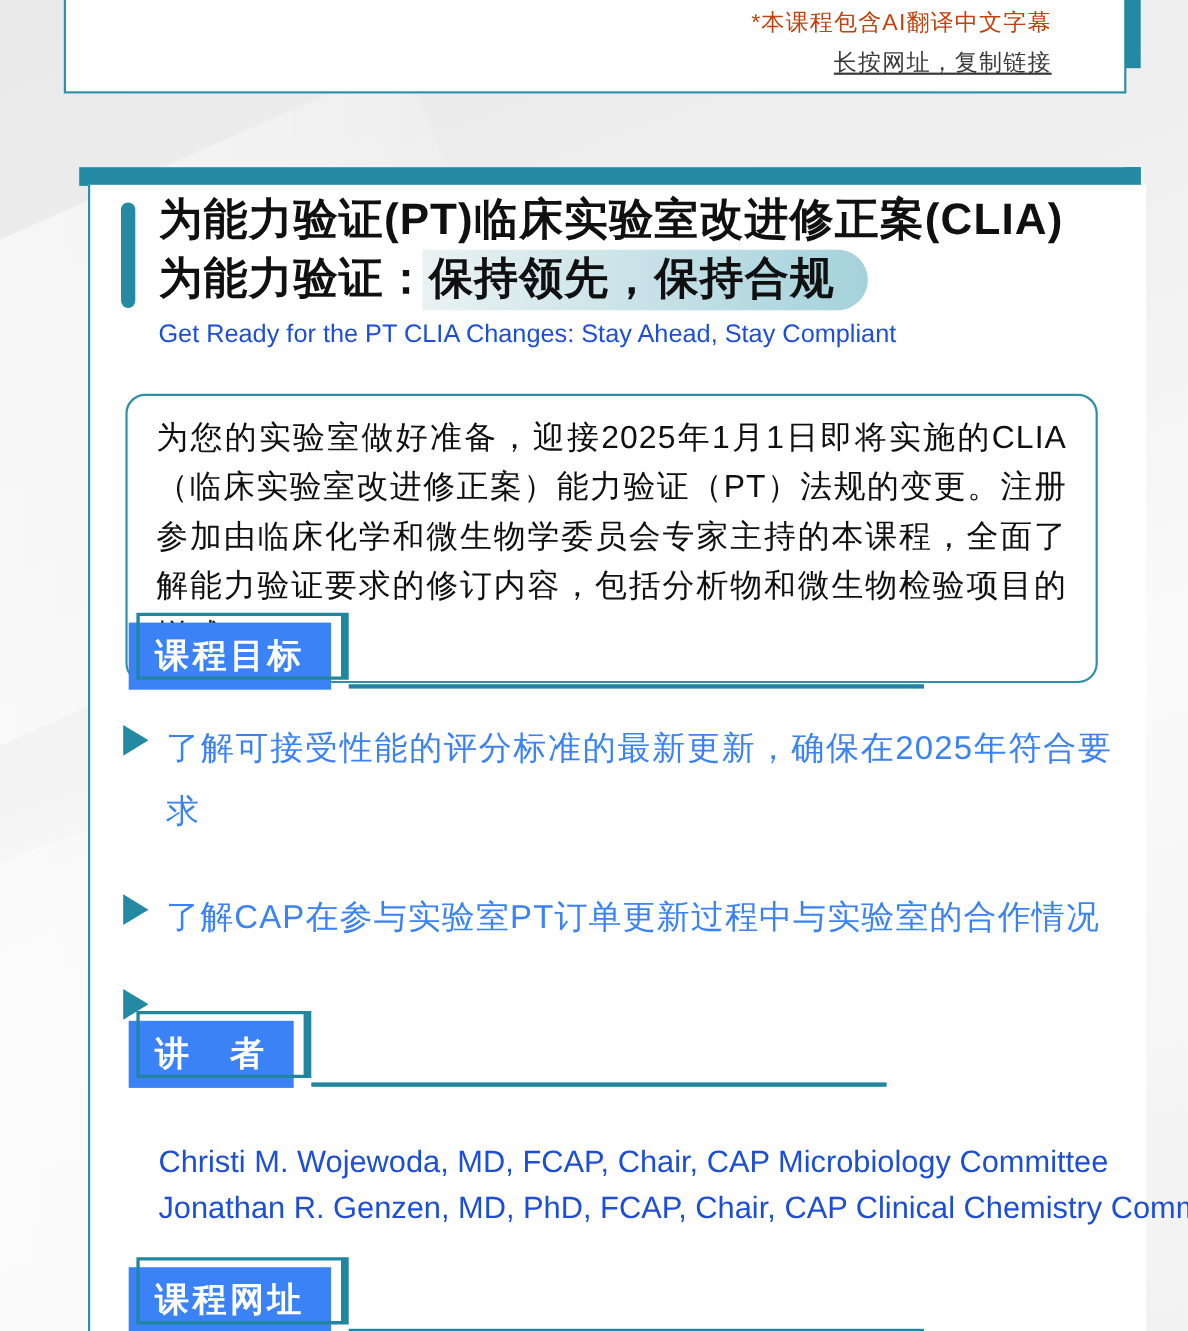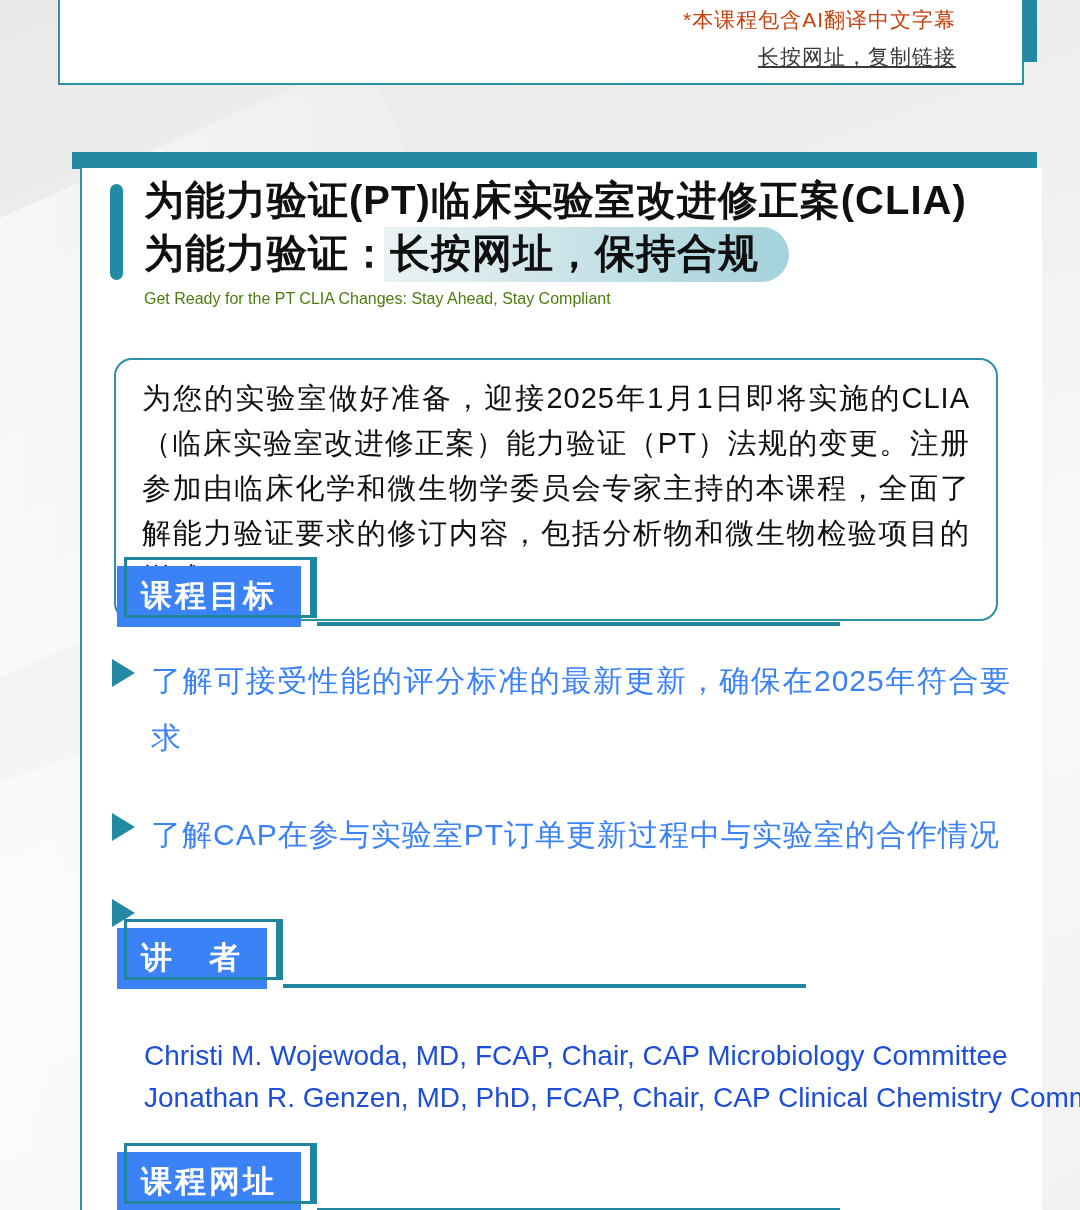--- a/index.html
+++ b/index.html
@@ -32,21 +32,21 @@
   .frame-right{position:absolute;left:1022px;top:152px;width:15px;height:1058px;background:#2489A2;}
   .card{position:absolute;left:60px;top:168px;width:962px;height:1042px;background:#ffffff;
     border-left:2px solid #2E90A6;box-sizing:border-box;margin-left:20px;}
 
   .accent-bar{position:absolute;left:28px;top:16px;width:13px;height:96px;
     border-radius:7px;background:#2489A2;}
   .title{position:absolute;left:62px;top:6px;font-size:40px;line-height:53px;
     font-weight:bold;color:#101010;letter-spacing:1px;white-space:nowrap;}
   .hl{background:linear-gradient(90deg,#eaf2f3 0%,#c4e0e6 55%,#a4d2db 100%);
     border-radius:0 30px 30px 0;padding:4px 30px 7px 6px;margin-left:-6px;}
-  .subtitle-en{position:absolute;left:62px;top:122px;font-size:16px;color:#4d7c0f;}
+  .subtitle-en{position:absolute;left:62px;top:122px;font-size:23px;color:#1d4ed8;}
 
   .intro-box{position:absolute;left:32px;top:190px;width:884px;box-sizing:border-box;
     border:2px solid #2E90A6;border-radius:18px;padding:16px 26px 18px 26px;
     font-size:29px;line-height:45px;color:#101010;text-align:justify;letter-spacing:1px;}
 
   
   .sec{position:absolute;}
   .sec-fill{position:relative;z-index:2;background:#3b82f6;color:#ffffff;
     font-size:31px;font-weight:bold;letter-spacing:3px;padding:9px 24px 10px 24px;
     white-space:nowrap;}
@@ -78,21 +78,21 @@
   <div class="top-deco"></div>
 
   <div class="frame-top"></div>
   <div class="frame-right"></div>
 
   <div class="card">
     <div class="accent-bar"></div>
 
     <div class="title">
       <div>为能力验证(PT)临床实验室改进修正案(CLIA)</div>
-      <div><span>为能力验证：</span><span class="hl">长按网址，保持合规</span></div>
+      <div><span>为能力验证：</span><span class="hl">保持领先，保持合规</span></div>
     </div>
 
     <div class="subtitle-en">Get Ready for the PT CLIA Changes: Stay Ahead, Stay Compliant</div>
 
     <div class="intro-box">
       <span>为您的实验室做好准备，迎接2025年1月1日即将实施的CLIA（临床实验室改进修正案）能力验证（PT）法规的变更。注册参加由临床化学和微生物学委员会专家主持的本课程，全面了解能力验证要求的修订内容，包括分析物和微生物检验项目的增减。</span>
     </div>
 
     <div class="sec" style="left:35px;top:398px;">
       <div class="sec-fill">课程目标</div>

